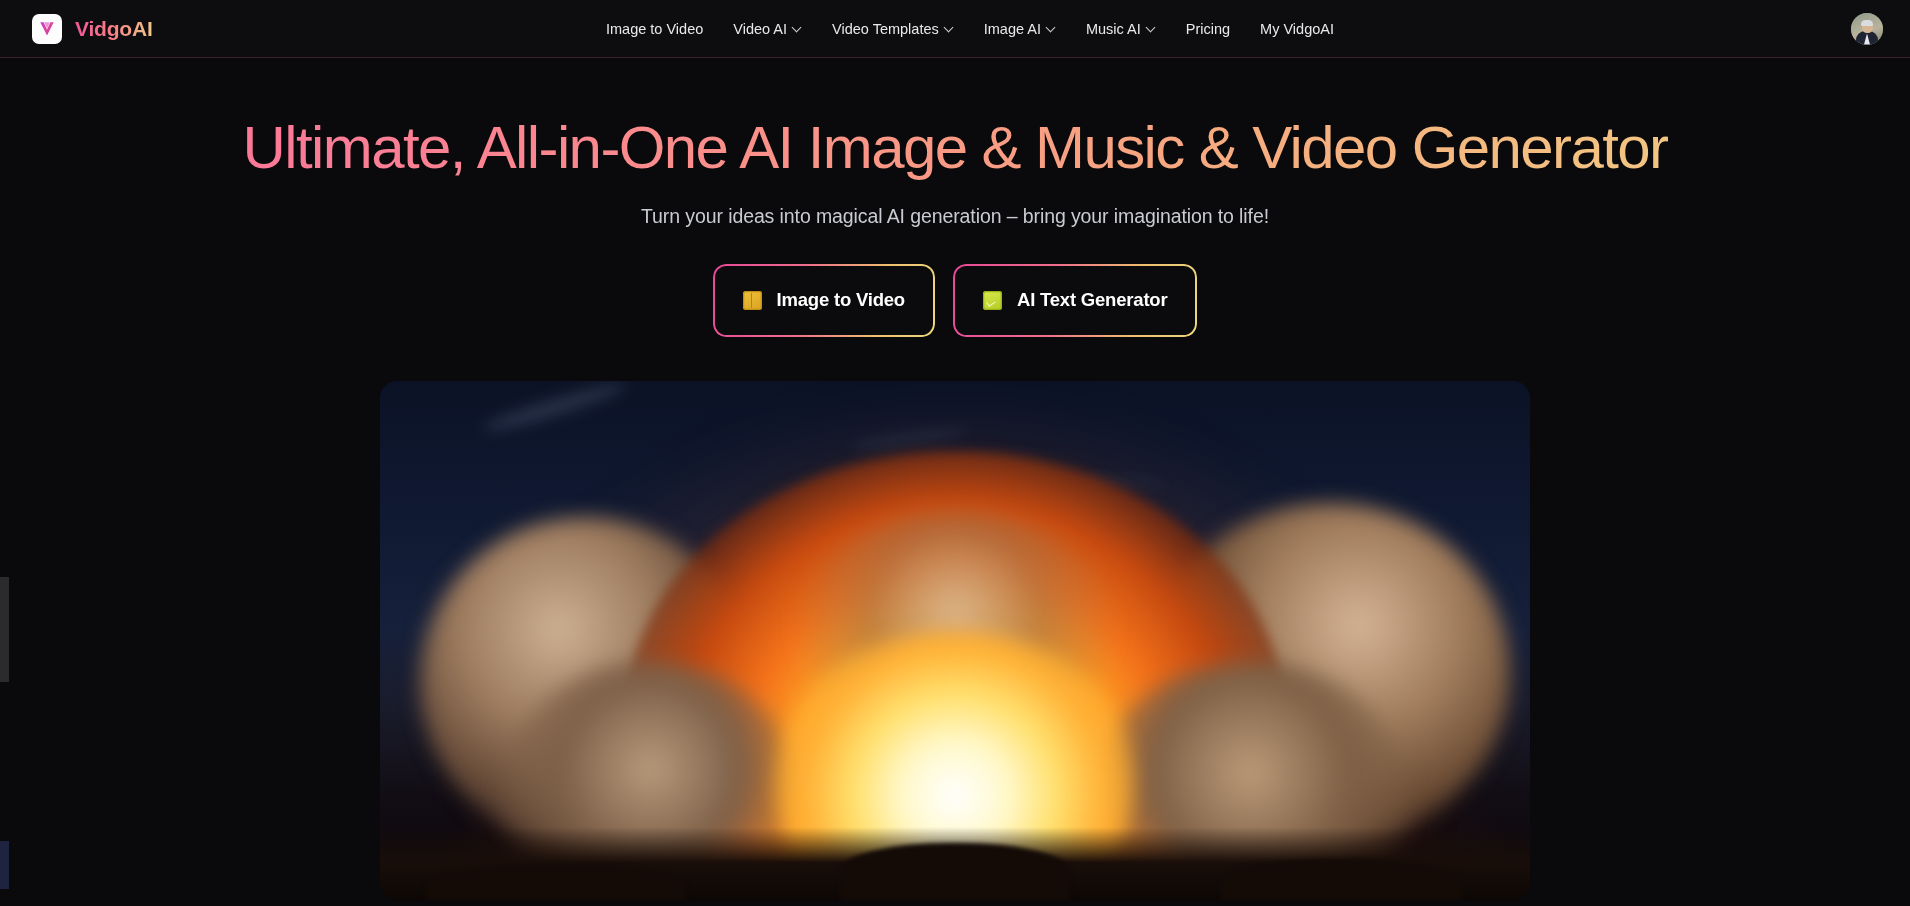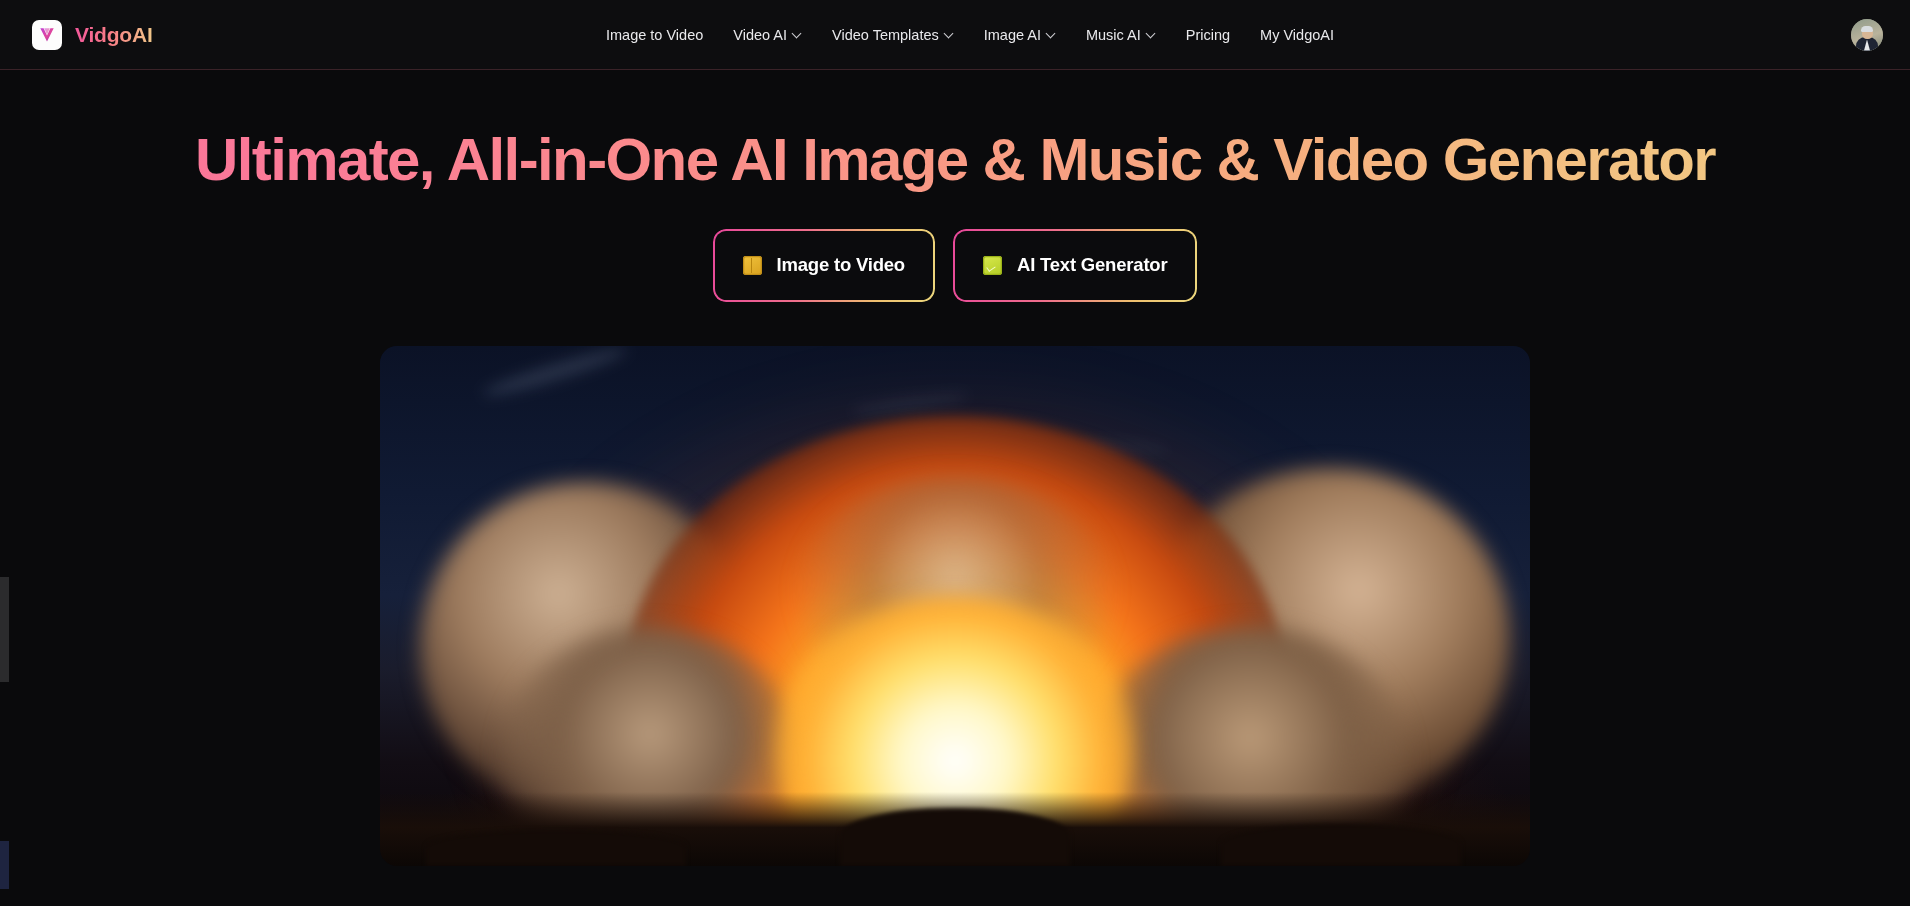--- a/index.html
+++ b/index.html
@@ -20,21 +20,21 @@
     width: 9px;
     background: #2b2b2d;
     z-index: 40;
   }
   .edge-sliver.top    { top: 577px;  height: 105px; }
   .edge-sliver.bottom { top: 841px;  height: 48px; background: #1e2440; }
 
   
   .navbar {
     position: relative;
-    height: 70px;
+    height: 58px;
     background: #0d0d0f;
     border-bottom: 1px solid #3a2228;
     display: flex;
     align-items: center;
     z-index: 20;
   }
 
   .brand {
     position: absolute;
     left: 32px;
@@ -110,21 +110,21 @@
 
   
   .hero {
     position: relative;
     padding-top: 58px;
     text-align: center;
   }
 
   .headline {
     font-size: 60px;
-    font-weight: 700;
+    font-weight: 400;
     letter-spacing: -1.6px;
     line-height: 1.08;
     background: linear-gradient(90deg,
         #fb6f9c 0%, #fb7b97 16%, #fb8a8d 33%,
         #f99a84 50%, #f6ae7f 67%, #f3c282 84%, #f1ce84 100%);
     -webkit-background-clip: text;
     background-clip: text;
     color: transparent;
     white-space: nowrap;
   }
@@ -335,20 +335,21 @@
     <div class="ph-shirt"></div>
     <div class="ph-head"></div>
     <div class="ph-hair"></div>
   </div>
 </div>
 
 <div class="hero">
 
   <h1 class="headline">Ultimate, All-in-One AI Image &amp; Music &amp; Video Generator</h1>
 
+  <p class="subhead">Turn your ideas into magical AI generation – bring your imagination to life!</p>
 
   <div class="cta-row">
 
     <div class="cta">
       <span class="cta-icon ic-img2vid"></span>
       <span class="cta-label">Image to Video</span>
     </div>
 
 
 

